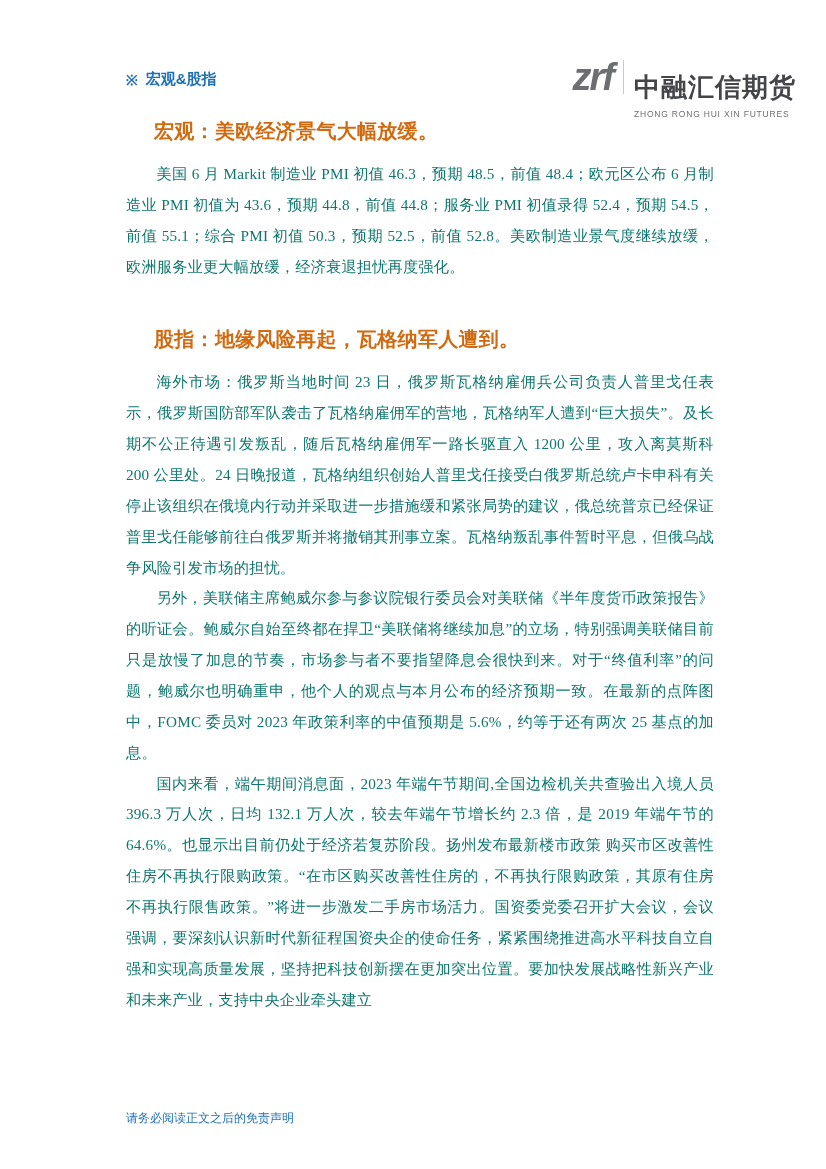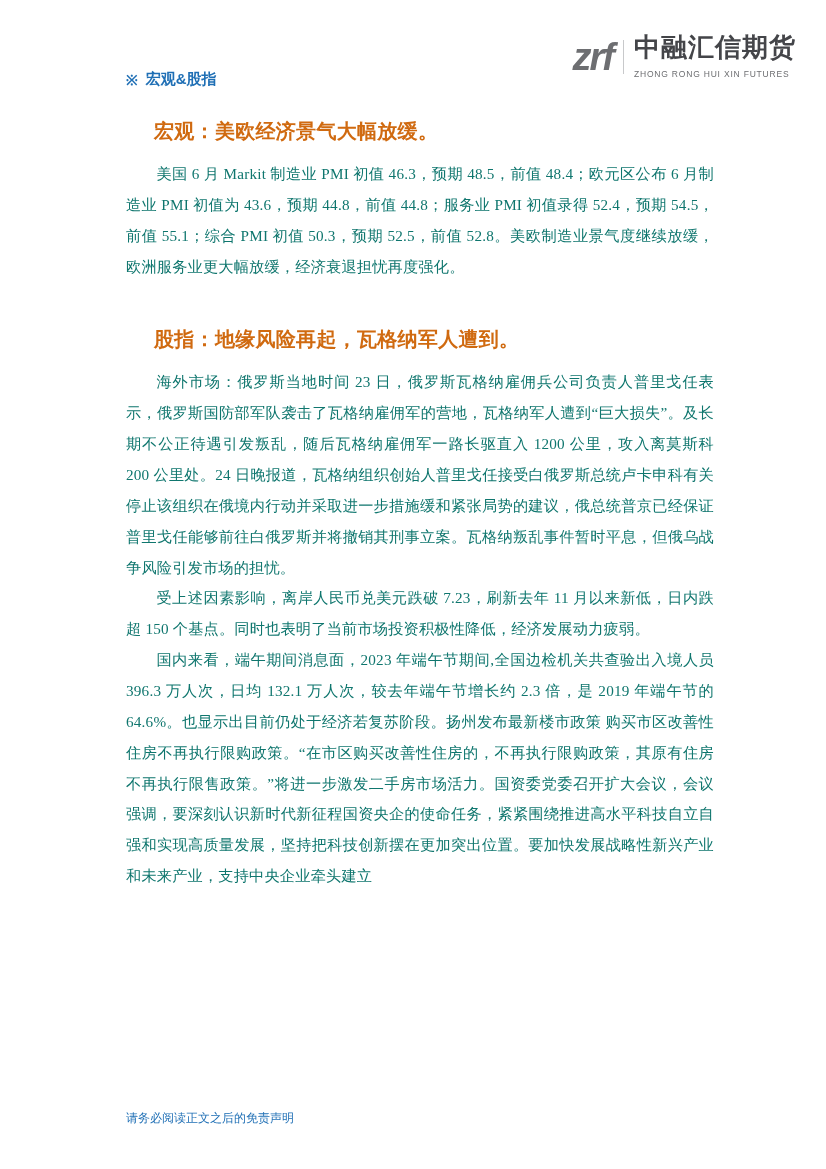--- a/index.html
+++ b/index.html
@@ -50,20 +50,21 @@
     flex-direction: column;
     justify-content: center;
     line-height: 1.05;
   }
   .logo-cn {
     font-family: "Liberation Sans", sans-serif;
     font-weight: bold;
     font-size: 26px;
     color: #444549;
     letter-spacing: 1px;
+    margin-top: 40px;
   }
   .logo-en {
     font-family: "Liberation Sans", sans-serif;
     font-size: 8.5px;
     color: #6d6e71;
     letter-spacing: 0.8px;
     margin-top: 9px;
   }
 
   
@@ -144,20 +145,20 @@
     <span>宏观&amp;股指</span>
   </div>
 
   <div class="content">
 
     <div class="sub-head">宏观：美欧经济景气大幅放缓。</div>
     <p class="para">美国 6 月 Markit 制造业 PMI 初值 46.3，预期 48.5，前值 48.4；欧元区公布 6 月制造业 PMI 初值为 43.6，预期 44.8，前值 44.8；服务业 PMI 初值录得 52.4，预期 54.5，前值 55.1；综合 PMI 初值 50.3，预期 52.5，前值 52.8。美欧制造业景气度继续放缓，欧洲服务业更大幅放缓，经济衰退担忧再度强化。</p>
 
     <div class="sub-head second">股指：地缘风险再起，瓦格纳军人遭到。</div>
     <p class="para">海外市场：俄罗斯当地时间 23 日，俄罗斯瓦格纳雇佣兵公司负责人普里戈任表示，俄罗斯国防部军队袭击了瓦格纳雇佣军的营地，瓦格纳军人遭到“巨大损失”。及长期不公正待遇引发叛乱，随后瓦格纳雇佣军一路长驱直入 1200 公里，攻入离莫斯科 200 公里处。24 日晚报道，瓦格纳组织创始人普里戈任接受白俄罗斯总统卢卡申科有关停止该组织在俄境内行动并采取进一步措施缓和紧张局势的建议，俄总统普京已经保证普里戈任能够前往白俄罗斯并将撤销其刑事立案。瓦格纳叛乱事件暂时平息，但俄乌战争风险引发市场的担忧。</p>
-    <p class="para">受上述因素影响，离岸人民币兑美元跌破 7.23，刷新去年 11 月以来新低，日内跌超 150 个基点。同时也表明了当前市场投资积极性降低，经济发展动力疲弱。</p>
+    <p class="para">另外，美联储主席鲍威尔参与参议院银行委员会对美联储《半年度货币政策报告》的听证会。鲍威尔自始至终都在捍卫“美联储将继续加息”的立场，特别强调美联储目前只是放慢了加息的节奏，市场参与者不要指望降息会很快到来。对于“终值利率”的问题，鲍威尔也明确重申，他个人的观点与本月公布的经济预期一致。在最新的点阵图中，FOMC 委员对 2023 年政策利率的中值预期是 5.6%，约等于还有两次 25 基点的加息。</p>
     <p class="para">国内来看，端午期间消息面，2023 年端午节期间,全国边检机关共查验出入境人员 396.3 万人次，日均 132.1 万人次，较去年端午节增长约 2.3 倍，是 2019 年端午节的 64.6%。也显示出目前仍处于经济若复苏阶段。扬州发布最新楼市政策 购买市区改善性住房不再执行限购政策。“在市区购买改善性住房的，不再执行限购政策，其原有住房不再执行限售政策。”将进一步激发二手房市场活力。国资委党委召开扩大会议，会议强调，要深刻认识新时代新征程国资央企的使命任务，紧紧围绕推进高水平科技自立自强和实现高质量发展，坚持把科技创新摆在更加突出位置。要加快发展战略性新兴产业和未来产业，支持中央企业牵头建立</p>
 
   </div>
 
   <div class="footer">请务必阅读正文之后的免责声明</div>
 
 </div>
 
 </body></html>

